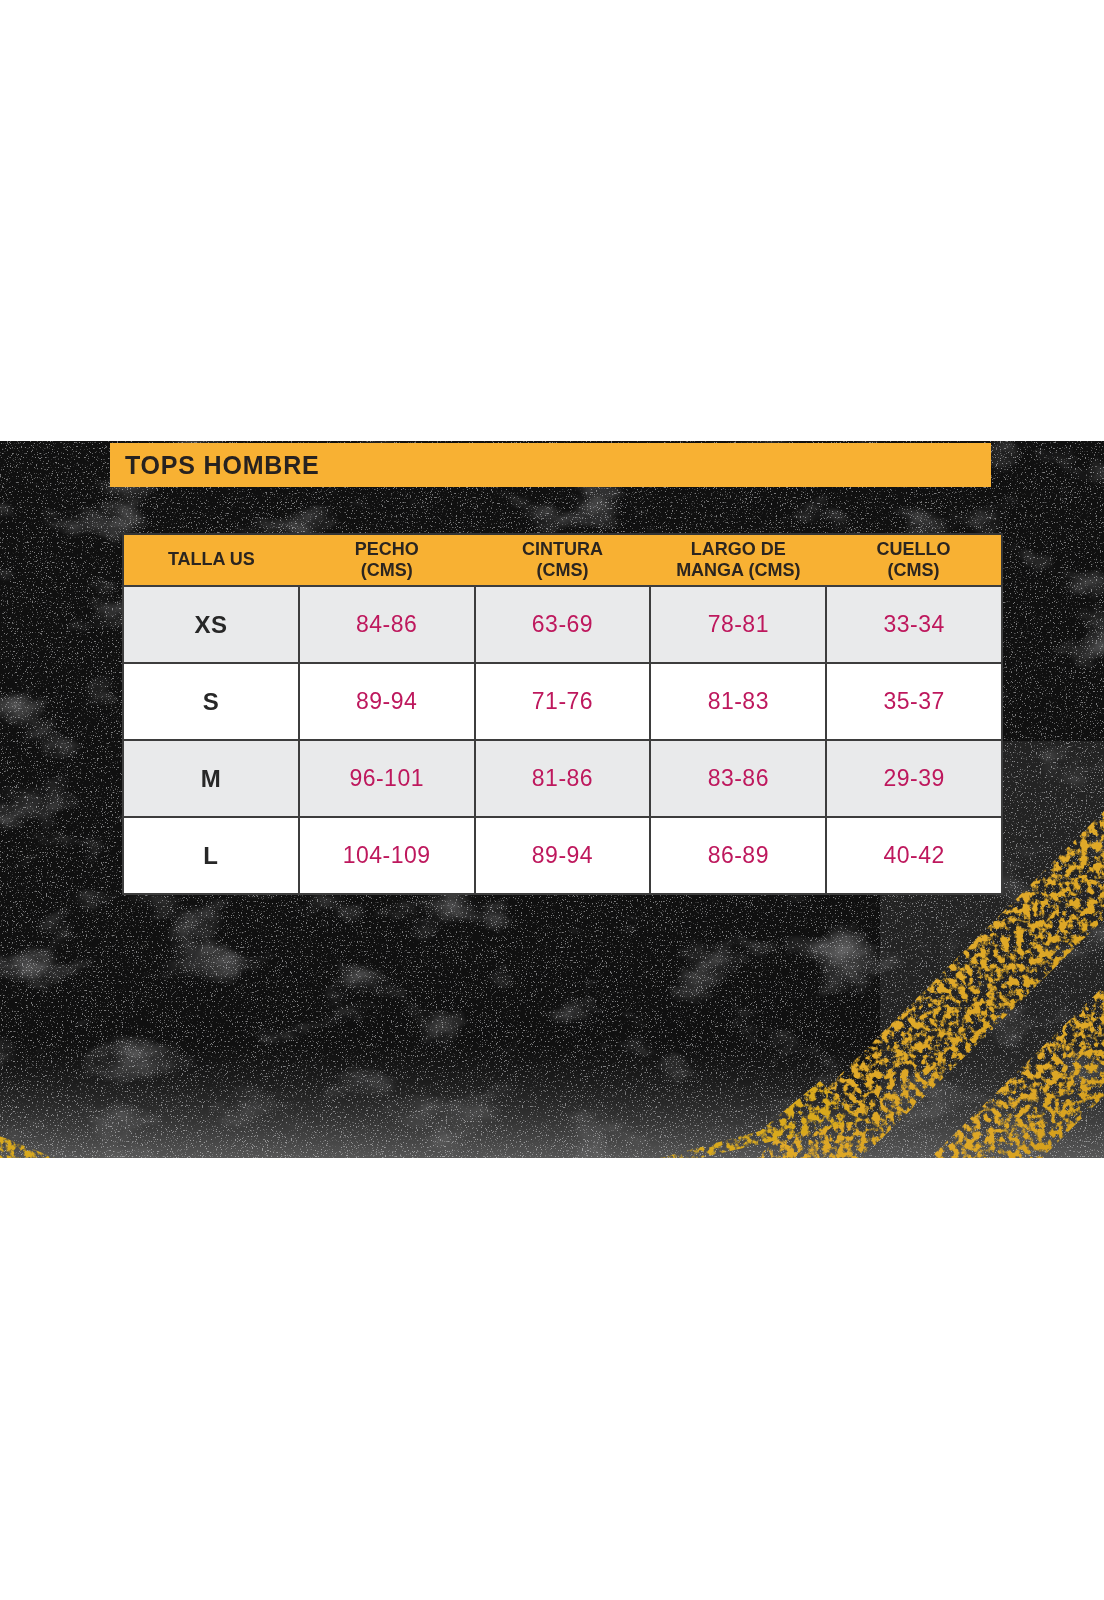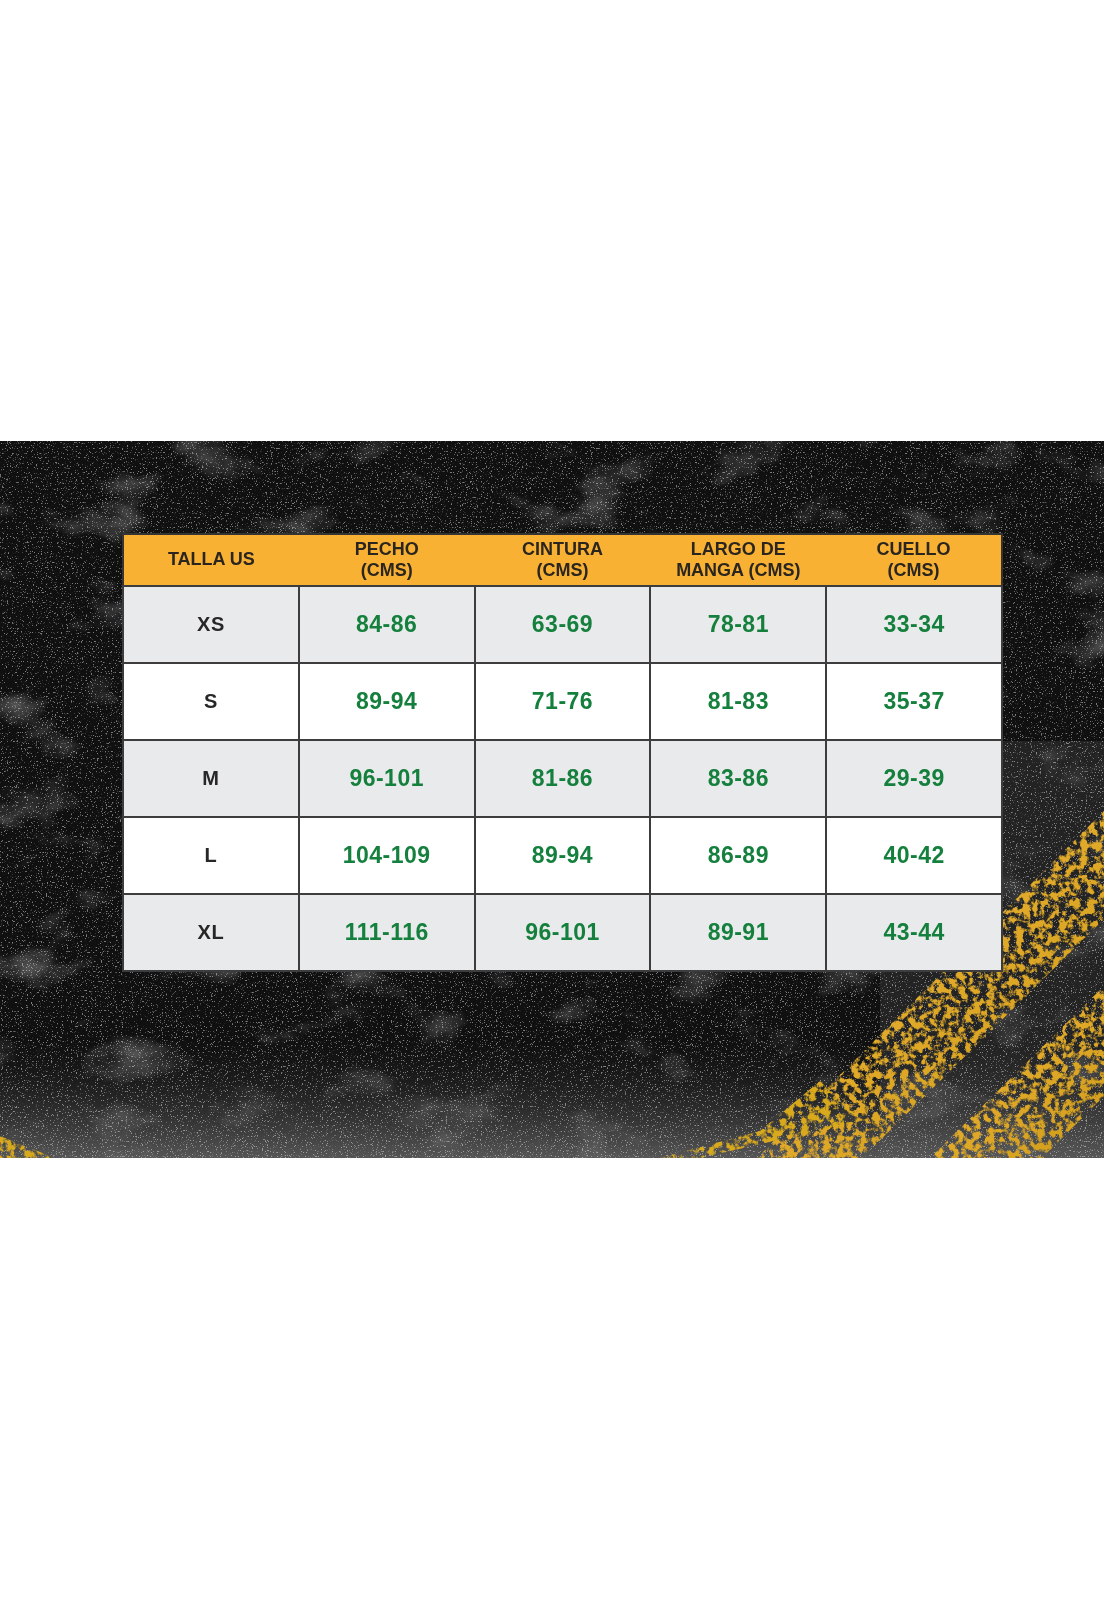--- a/index.html
+++ b/index.html
@@ -76,27 +76,27 @@
     line-height: 1.18;
     color: #2b2520;
     border: 0;
   }
   table.size-table td {
     height: 75px;
     padding: 0;
     text-align: center;
     vertical-align: middle;
     font-size: 23px;
-    font-weight: 700;
+    font-weight: 400;
     letter-spacing: 0.5px;
-    color: #15803d;
+    color: #be185d;
     border: 2px solid #3d3d3d;
   }
   table.size-table td.size-label {
-    font-size: 20px;
+    font-size: 24px;
     font-weight: 700;
     color: #272727;
   }
   tr.row-alt td { background: #e9eaeb; }
   tr.row-white td { background: #ffffff; }
   .hdr-line { display: block; }
 </style>
 </head>
 <body>
 
@@ -145,20 +145,23 @@
 
       <g filter="url(#paint)">
         <polygon points="1104,370 1104,478 862,717 757,717" fill="url(#paintGrad)"></polygon>
         <polygon points="1104,545 1104,655 1042,717 930,717" fill="url(#paintGrad)"></polygon>
         <polygon points="760,690 820,640 860,680 700,717 660,717" fill="#d9a91f"></polygon>
         <polygon points="0,695 55,717 0,717" fill="#d9a91f"></polygon>
       </g>
     </svg>
   </div>
 
+  <div class="title-bar">
+    <span class="title-text">TOPS HOMBRE</span>
+  </div>
 
   <table class="size-table">
     <colgroup>
         <col>
         <col>
         <col>
         <col>
         <col>
       </colgroup>
     <thead>
@@ -207,23 +210,16 @@
         <td>83-86</td>
         <td>29-39</td>
       </tr>
       <tr class="row-white">
         <td class="size-label">L</td>
         <td>104-109</td>
         <td>89-94</td>
         <td>86-89</td>
         <td>40-42</td>
       </tr>
-      <tr class="row-alt">
-        <td class="size-label">XL</td>
-        <td>111-116</td>
-        <td>96-101</td>
-        <td>89-91</td>
-        <td>43-44</td>
-      </tr>
     </tbody>
   </table>
 
 </div>
 
 </body></html>

